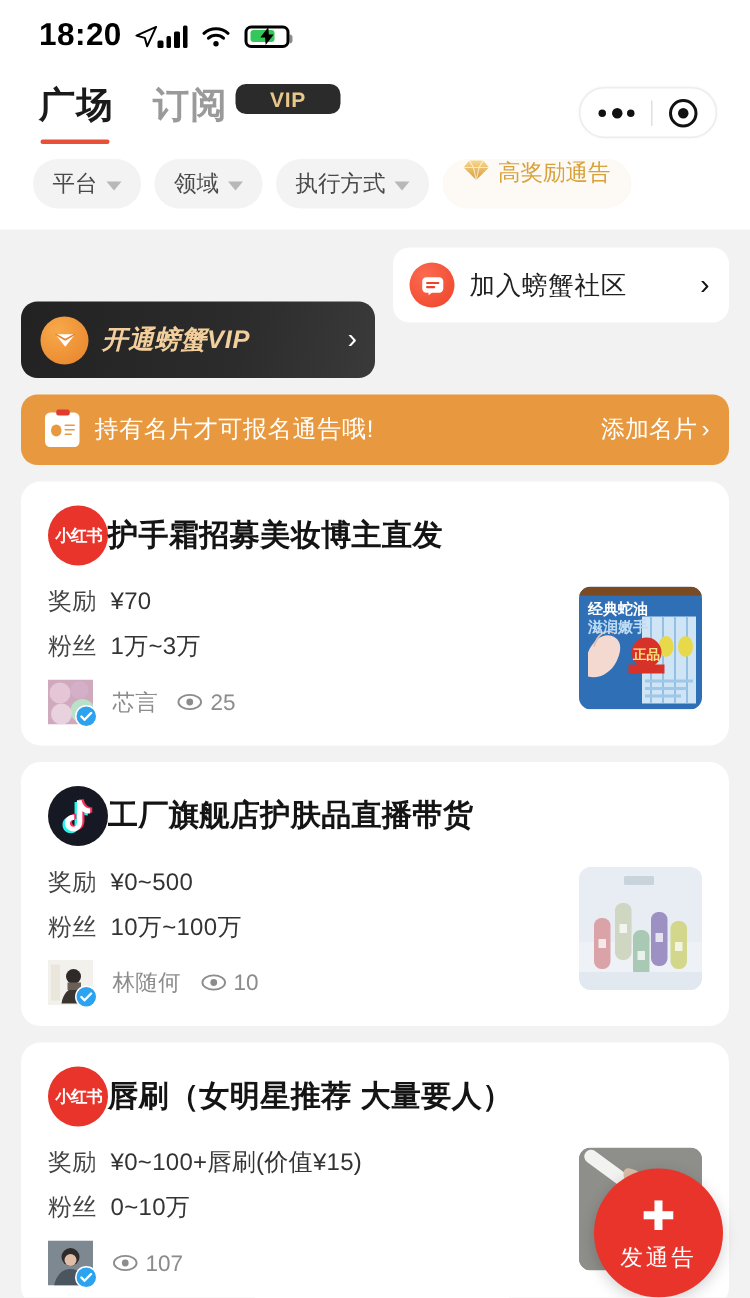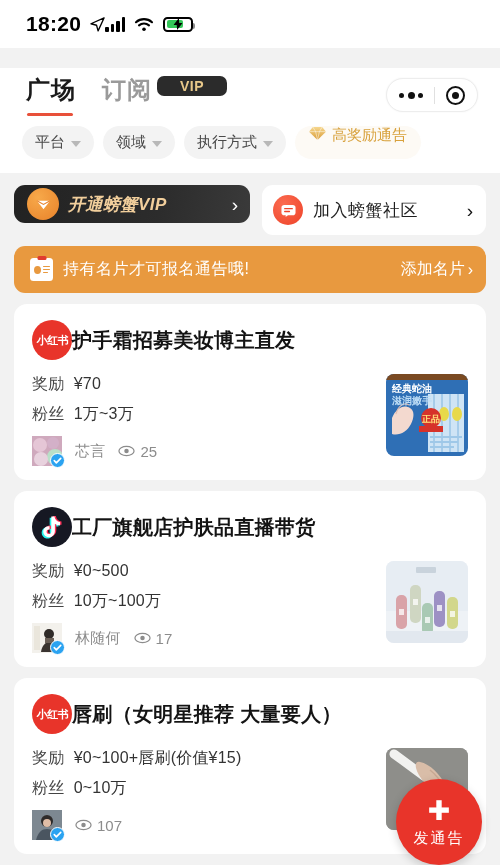--- a/index.html
+++ b/index.html
@@ -34,21 +34,21 @@
   .battery::after{
     content:""; position:absolute; right:-4px; top:4px; width:2.5px; height:6px;
     background:#000; border-radius:0 2px 2px 0; opacity:.45;
   }
   .battery .fill{ height:100%; width:72%; background:#34c759; border-radius:2px; }
   .bolt{ position:absolute; left:50%; top:50%; transform:translate(-50%,-50%); }
 
   
   .header {
     background:#fff; padding: 6px 22px 0 26px;
-    display:flex; align-items:flex-start; justify-content:space-between;margin-top:20px;
+    display:flex; align-items:flex-start; justify-content:space-between;
   }
   .tabs { display:flex; align-items:flex-start; gap: 26px; }
   .tab { position:relative; padding-bottom: 10px; cursor:pointer; }
   .tab .tab-label { font-size: 24px; color:#9a9a9a; font-weight:600; letter-spacing:1px; }
   .tab.active .tab-label { color:#1a1a1a; font-weight:700; }
   .tab.active .underline {
     position:absolute; left:1px; bottom:0; width: 46px; height: 3.5px;
     background:#e8503a; border-radius:2px;
   }
   .tab-wrap { display:flex; align-items:flex-start; }
@@ -97,24 +97,24 @@
     height:33px; padding:0 14px; border-radius:17px; white-space:nowrap;
     font-size:15px;
   }
 
   
   .scroll { position:relative; }
 
   
   .promo-row { display:flex; gap:12px; padding: 12px 14px 0 14px; }
   .vip-banner {
-    flex: 0 0 236px; height:38px; border-radius:11px;
+    flex: 0 0 236px; height:51px; border-radius:11px;
     background: linear-gradient(100deg,#222222 0%,#2c2c2c 62%,#3a3a3a 100%);
     display:flex; align-items:center; padding: 0 12px 0 13px; gap:9px;
-    position:relative; overflow:hidden;
+    position:relative; overflow:hidden;margin-top:36px;
   }
   .crab-badge {
     width:32px;height:32px;border-radius:50%;
     background: radial-gradient(circle at 35% 30%, #f7a94a, #e8822a);
     display:flex;align-items:center;justify-content:center; flex:0 0 32px;
   }
   .vip-banner-text {
     font-size:17px; font-weight:800; font-style:italic; letter-spacing:.5px;
     background: linear-gradient(180deg,#ffe7c0,#e9a košt 0);
     color:#f2cf9c;
@@ -442,21 +442,21 @@
                     <path d="M1.4 5.2l2.3 2.4L8.6 2.6" fill="none" stroke="#fff" stroke-width="1.8" stroke-linecap="round" stroke-linejoin="round"></path>
                   </svg>
               </span>
             </span>
             <span class="uname">林随何</span>
             <span class="views">
               <svg width="17" height="12" viewBox="0 0 18 12">
                 <ellipse cx="9" cy="6" rx="8" ry="5" fill="none" stroke="#8c8c8c" stroke-width="1.3"></ellipse>
                 <circle cx="9" cy="6" r="2.4" fill="#8c8c8c"></circle>
               </svg>
-              <span>17</span>
+              <span>10</span>
             </span>
           </div>
         </div>
         <div class="thumb">
           <svg width="82" height="82" viewBox="0 0 82 82">
             <rect width="82" height="82" fill="#eef2f6"></rect>
             <rect x="0" y="0" width="82" height="50" fill="#e7edf3"></rect>
             <rect x="30" y="6" width="20" height="6" rx="1" fill="#c9d3dc"></rect>
             <g>
               <rect x="10" y="34" width="11" height="34" rx="5" fill="#d9a3a8"></rect>

